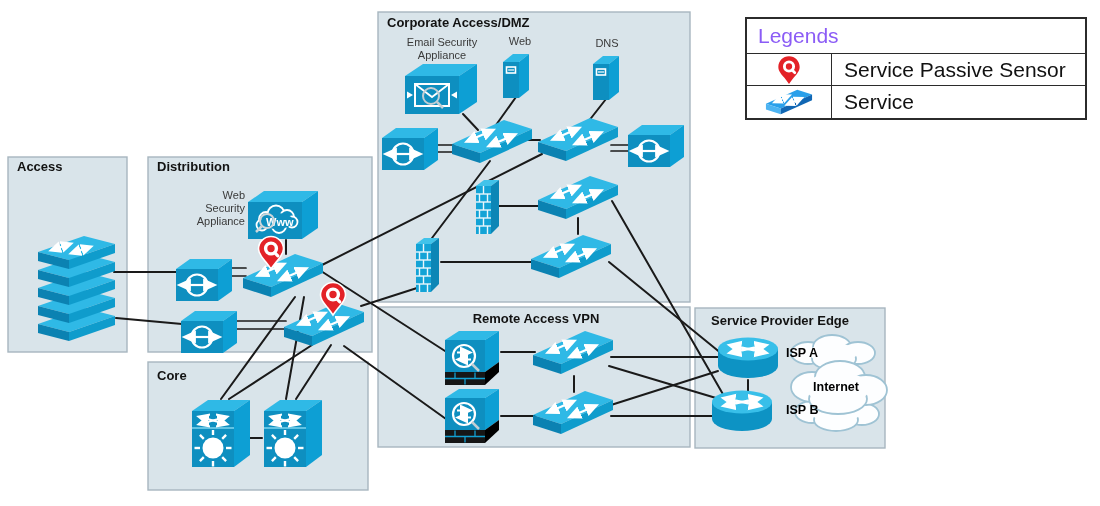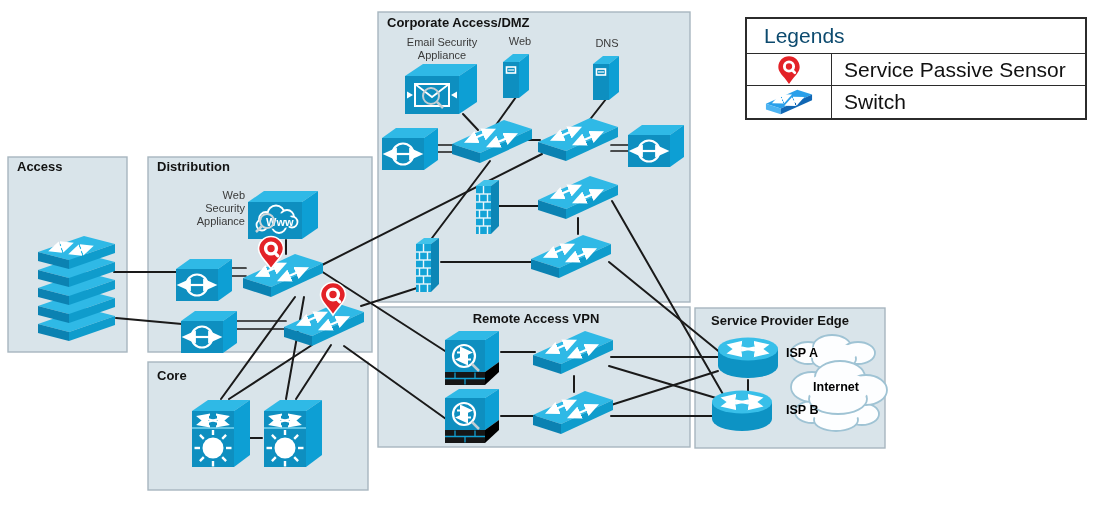--- a/index.html
+++ b/index.html
@@ -10,21 +10,21 @@
   .zlabel{font-weight:bold;font-size:13px;fill:#121212;}
   .dlabel{font-size:11px;fill:#3a3a3a;}
   .blabel{font-weight:bold;font-size:12.5px;fill:#000;}
   .link{stroke:#1a1a1a;stroke-width:2;stroke-linecap:round;}
   .thin{stroke-width:1.7;}
   
   #legend{position:absolute;left:745px;top:17px;width:342px;height:103px;
           border:2px solid #2b2b2b;box-sizing:border-box;background:#fff;
           display:grid;grid-template-columns:85px 1fr;grid-template-rows:35px 32px 32px;}
   #legend .hdr{grid-column:1 / span 2;border-bottom:1.5px solid #2b2b2b;
-          display:flex;align-items:center;padding-left:17px;font-size:21px;color:#0c4a6e;}
+          display:flex;align-items:center;padding-left:11px;font-size:21px;color:#8b5cf6;}
   #legend .ic{border-right:1.5px solid #2b2b2b;display:flex;align-items:center;justify-content:center;}
   #legend .r1{border-bottom:1.5px solid #2b2b2b;}
   #legend .tx{display:flex;align-items:center;padding-left:12px;font-size:21px;color:#111;}
 </style>
 </head>
 <body>
 
 <div id="stage">
 <svg width="1100" height="506" viewBox="0 0 1100 506">
   <defs>
@@ -326,15 +326,15 @@
   <div class="tx r1">Service Passive Sensor</div>
   <div class="ic">
     <svg width="50" height="28" viewBox="0 0 60 34">
       <path d="M2,19 L40,2 L58,8 L20,25 Z" fill="#2aa0ea"></path>
       <path d="M2,19 L20,25 L20,32 L2,26 Z" fill="#4db4f2"></path>
       <path d="M20,25 L58,8 L58,15 L20,32 Z" fill="#1167b4"></path>
       <line x1="13" y1="17" x2="30" y2="9.5" stroke="#fff" stroke-width="2" marker-start="url(#mws)" marker-end="url(#mw)"></line>
       <line x1="28" y1="20" x2="45" y2="12.5" stroke="#fff" stroke-width="2" marker-start="url(#mws)" marker-end="url(#mw)"></line>
     </svg>
   </div>
-  <div class="tx">Switch</div>
+  <div class="tx">Service</div>
 </div>
 </div>
 
 </body></html>

